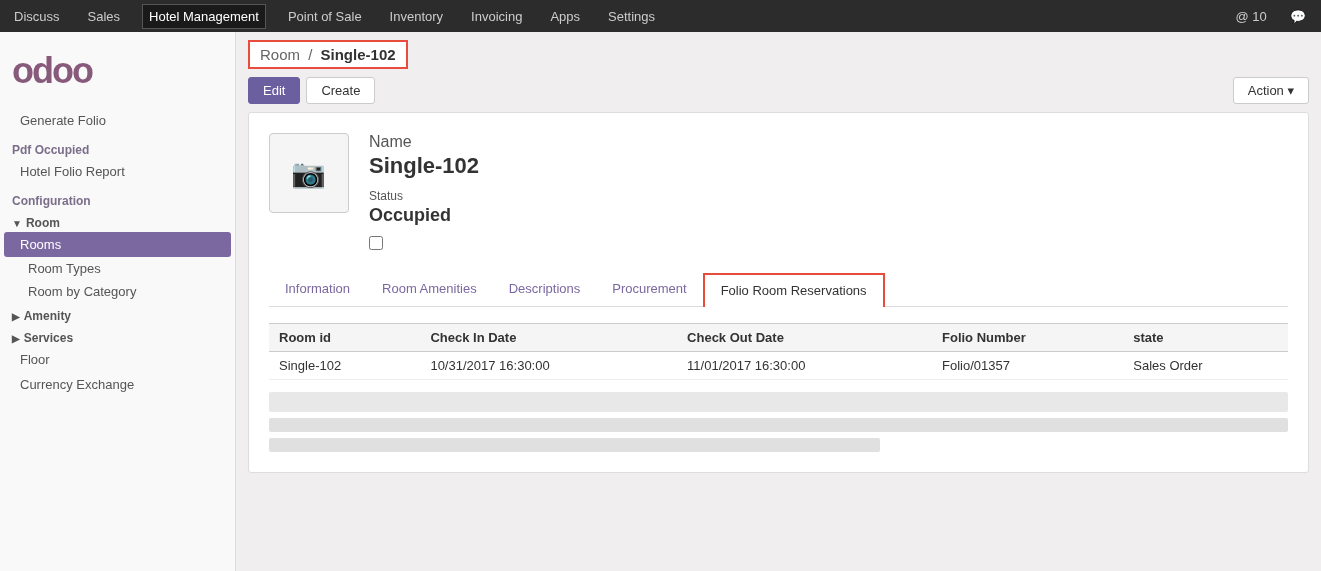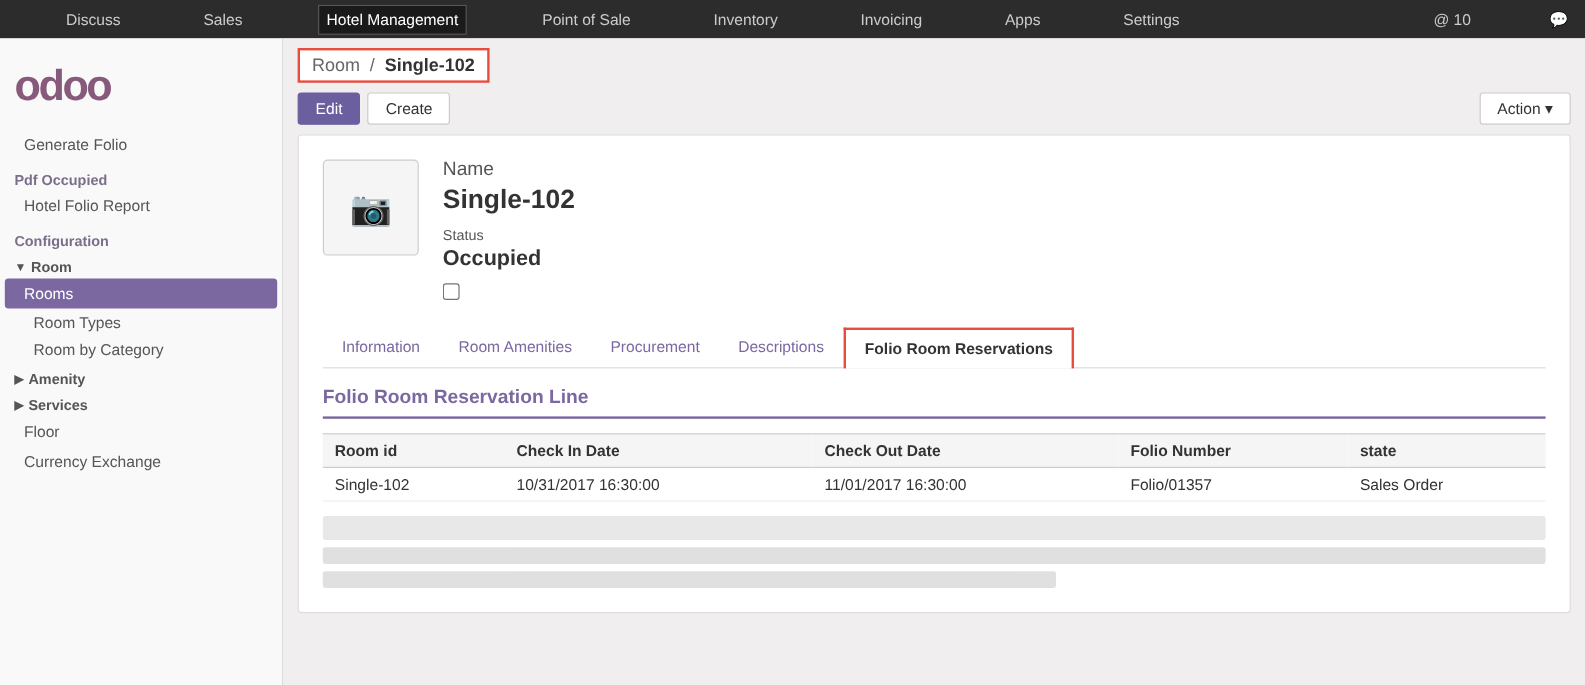--- a/index.html
+++ b/index.html
@@ -13,21 +13,20 @@
       align-items: center;
       height: 32px;
       padding: 0 8px;
       gap: 16px;
     }
     .top-nav span {
       cursor: pointer;
       font-size: 13px;
       padding: 4px 6px;
       color: #ccc;
-      margin-left: 41px;
     }
     .top-nav span.active {
       background: #1a1a1a;
       color: #fff;
       border: 1px solid #555;
     }
     .top-nav-right {
       margin-left: auto;
       display: flex;
       align-items: flex-start;
@@ -224,21 +223,21 @@
       color: #7b68a0;
       font-size: 13px;
       border-bottom: 2px solid transparent;
     }
     .tab.active-tab {
       color: #333;
       border: 2px solid #e74c3c;
       border-bottom: none;
       background: #fff;
       margin-bottom: -1px;
-      font-weight: bold;
+      font-weight: normal;
     }
 
     
     .section-title {
       font-size: 16px;
       font-weight: bold;
       color: #7b68a0;
       border-bottom: 2px solid #7b68a0;
       padding-bottom: 6px;
       margin-bottom: 12px;
@@ -352,26 +351,25 @@
           <div class="status-value">Occupied</div>
           <div class="checkbox-row">
             <input type="checkbox" style="">
           </div>
         </div>
       </div>
 
       <div class="tabs">
         <div class="tab">Information</div>
         <div class="tab">Room Amenities</div>
+        <div class="tab">Descriptions</div>
         <div class="tab">Procurement</div>
-        <div class="tab">Descriptions</div>
         <div class="tab active-tab">Folio Room Reservations</div>
       </div>
 
-      <div class="section-title">Folio Room Reservation Line</div>
 
       <table class="res-table">
         <thead>
           <tr>
             <th>Room id</th>
             <th>Check In Date</th>
             <th>Check Out Date</th>
             <th>Folio Number</th>
             <th>state</th>
           </tr>

